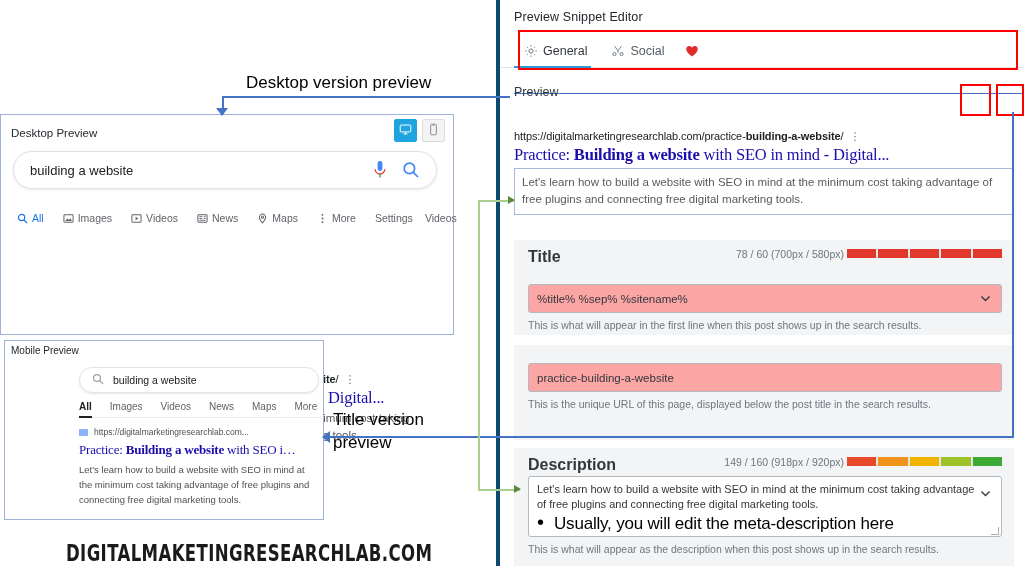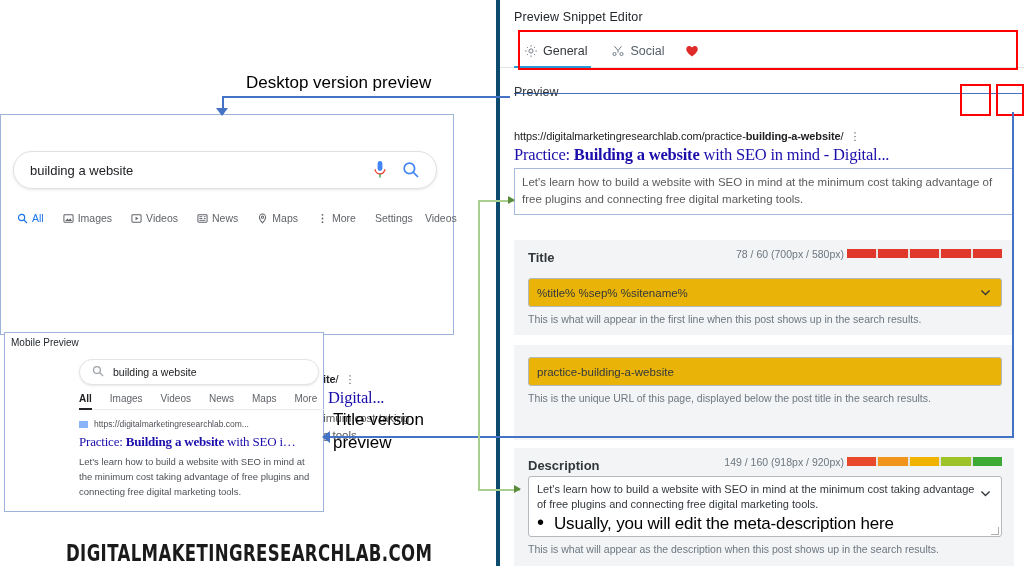--- a/index.html
+++ b/index.html
@@ -91,33 +91,33 @@
     position:absolute; left:14px; width:500px;
     background:#f3f4f5;
   }
   #card-title{ top:240px; height:95px; }
   #card-permalink{ top:345px; height:95px; }
   #card-description{ top:448px; height:118px; }
 
   .field-head{
     position:relative; height:26px; padding:8px 12px 0 14px;
   }
-  .field-label{ font-size:13px; font-weight:bold; color:#32373c; }
+  .field-label{ font-size:16px; font-weight:bold; color:#32373c; }
   .counter{
     position:absolute; right:170px; top:8px; font-size:10.5px; color:#6c7781;
     white-space:nowrap;
   }
   .progress{
     position:absolute; right:12px; top:9px; width:155px; height:9px;
     background:#e4e4e4; display:flex; gap:2px;
   }
   .progress span{ display:block; height:9px; }
 
   .field-input{
-    margin:12px 12px 0 14px; height:29px; background:#eab308;
+    margin:18px 12px 0 14px; height:29px; background:#fca5a5;
     border:1px solid #b4b9be; border-radius:3px;
     display:flex; align-items:center; padding:0 8px;
     font-size:11.5px; color:#32373c; position:relative;
   }
   .field-input .chev{
     position:absolute; right:9px; top:7px; width:13px; height:13px;
   }
   .field-hint{
     margin:6px 12px 0 14px; font-size:10.5px; color:#6c7781;
   }
@@ -181,21 +181,21 @@
   .g-tab svg{ width:11px; height:11px; }
   .g-right{ margin-left:auto; display:flex; gap:12px; padding-right:25px; }
 
   #g-stats{
     position:absolute; left:8px; top:236px; font-size:10.5px; color:#70757a;
   }
   #g-result{ position:absolute; left:8px; top:258px; width:440px; }
 
   
   #mobile-panel{
-    position:absolute; left:4px; top:332px; width:320px; height:180px;
+    position:absolute; left:4px; top:340px; width:320px; height:180px;
     background:#fff; border:1px solid #9fb2da;
   }
   #mobile-panel-title{
     position:absolute; left:6px; top:4px; font-size:10px; color:#23282d;
   }
   #m-searchbar{
     position:absolute; left:74px; top:26px; width:240px; height:26px;
     border:1px solid #e4e4e4; border-radius:16px; background:#fff;
     display:flex; align-items:center; padding:0 12px; gap:9px;
     box-shadow:0 1px 2px rgba(32,33,36,.10);
@@ -372,20 +372,44 @@
     <div class="field-hint">This is what will appear as the description when this post shows up in the search results.</div>
   </div>
 
   <div id="redbox-desc" style="left:18px;top:30px;"></div>
 </div>
 
 <div class="red-box" id="redbox-desktop"></div>
 <div class="red-box" id="redbox-mobile"></div>
 
 <div id="desktop-panel">
+  <div id="desktop-panel-head">
+    <span id="desktop-panel-title">Desktop Preview</span>
+    <div class="mini-toggle" id="mini-desktop">
+      <span>
+        <svg viewBox="0 0 16 16" width="13" height="13">
+            <g fill="none" stroke="#ffffff" stroke-width="1.2">
+          <rect x="1.5" y="2.5" width="13" height="8.5" rx="1"></rect>
+              <path d="M5.5 13.5h5"></path>
+              <path d="M8 11v2.5"></path>
+        </g>
+          </svg>
+      </span>
+    </div>
+    <div class="mini-toggle" id="mini-mobile">
+      <span>
+        <svg viewBox="0 0 16 16" width="13" height="13">
+            <g fill="none" stroke="#8a8a8a" stroke-width="1.2">
+          <rect x="4.5" y="1.5" width="7" height="13" rx="1.2"></rect>
+              <path d="M7 3h2"></path>
+        </g>
+          </svg>
+      </span>
+    </div>
+  </div>
 
   <div id="g-searchbar">
     <span id="g-query">building a website</span>
     <span id="g-mic">
       <svg viewBox="0 0 16 20" width="16" height="20">
         <rect x="5.6" y="1" width="4.8" height="10" rx="2.4" fill="#4285f4"></rect>
         <path d="M3.2 9.2a4.8 4.8 0 0 0 9.6 0" fill="none" stroke="#ea4335" stroke-width="1.4"></path>
         <path d="M8 14v3.4" stroke="#34a853" stroke-width="1.4"></path>
       </svg>
     </span>

